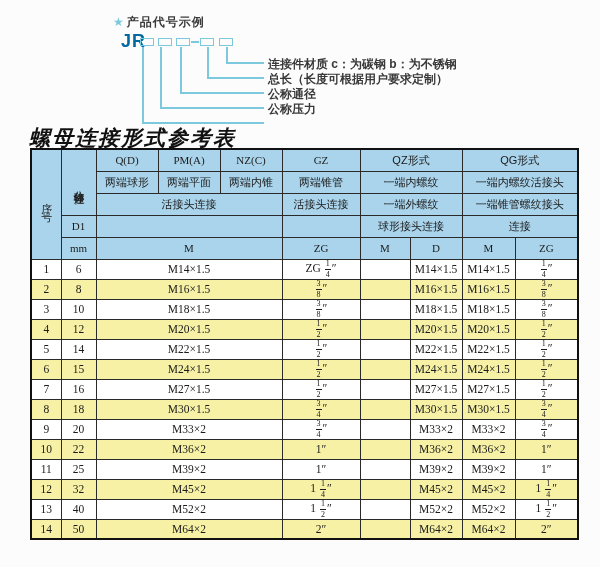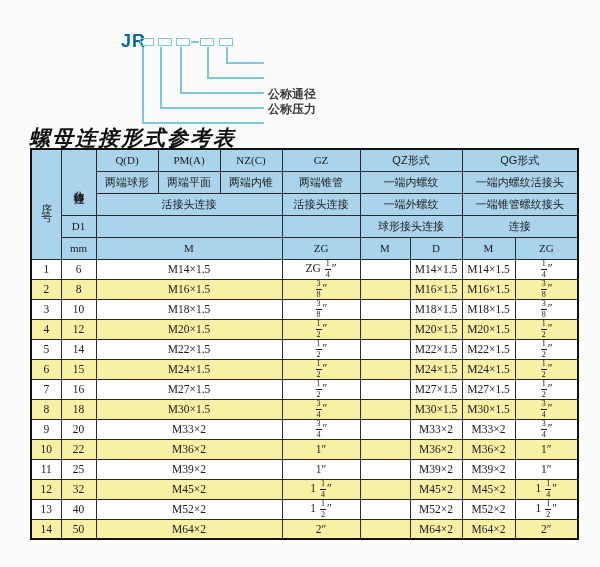--- a/index.html
+++ b/index.html
@@ -59,40 +59,45 @@
   .lat{font-family:"Liberation Serif","DejaVu Serif",serif;font-size:11.5px;}
   
   .frac{display:inline-block;vertical-align:middle;text-align:center;font-size:8px;line-height:1;margin:0 1px;}
   .frac .n{display:block;border-bottom:1px solid var(--ink);padding:0 1px 1px;}
   .frac .d{display:block;padding-top:1px;}
 </style>
 </head>
 <body>
 
 <div class="diagram">
+  <div class="diag-heading">
+    <span class="star">★</span><span>产品代号示例</span>
+  </div>
   <div class="code-prefix">JR</div>
 
   <div class="code-box" style="left:140px"></div>
   <div class="code-box" style="left:158px"></div>
   <div class="code-box" style="left:176px"></div>
   <div class="code-dash"></div>
   <div class="code-box" style="left:200px"></div>
   <div class="code-box" style="left:219px"></div>
 
   <div class="vline" style="left:142px;top:47px;height:76px"></div>
   <div class="vline" style="left:160px;top:47px;height:61px"></div>
   <div class="vline" style="left:180px;top:47px;height:46px"></div>
   <div class="vline" style="left:207px;top:47px;height:31px"></div>
   <div class="vline" style="left:226px;top:47px;height:16px"></div>
   <div class="hline" style="left:226px;top:62px;width:38px"></div>
   <div class="hline" style="left:207px;top:77px;width:57px"></div>
   <div class="hline" style="left:180px;top:92px;width:84px"></div>
   <div class="hline" style="left:160px;top:107px;width:104px"></div>
   <div class="hline" style="left:142px;top:122px;width:122px"></div>
 
+  <div class="diag-label" style="top:56px">连接件材质  c：为碳钢  b：为不锈钢</div>
+  <div class="diag-label" style="top:71px">总长（长度可根据用户要求定制）</div>
   <div class="diag-label" style="top:86px">公称通径</div>
   <div class="diag-label" style="top:101px">公称压力</div>
 </div>
 
 <div class="table-title">螺母连接形式参考表</div>
 
 <table class="ref">
   <colgroup>
     <col style="width:30px">
       <col style="width:35px">

